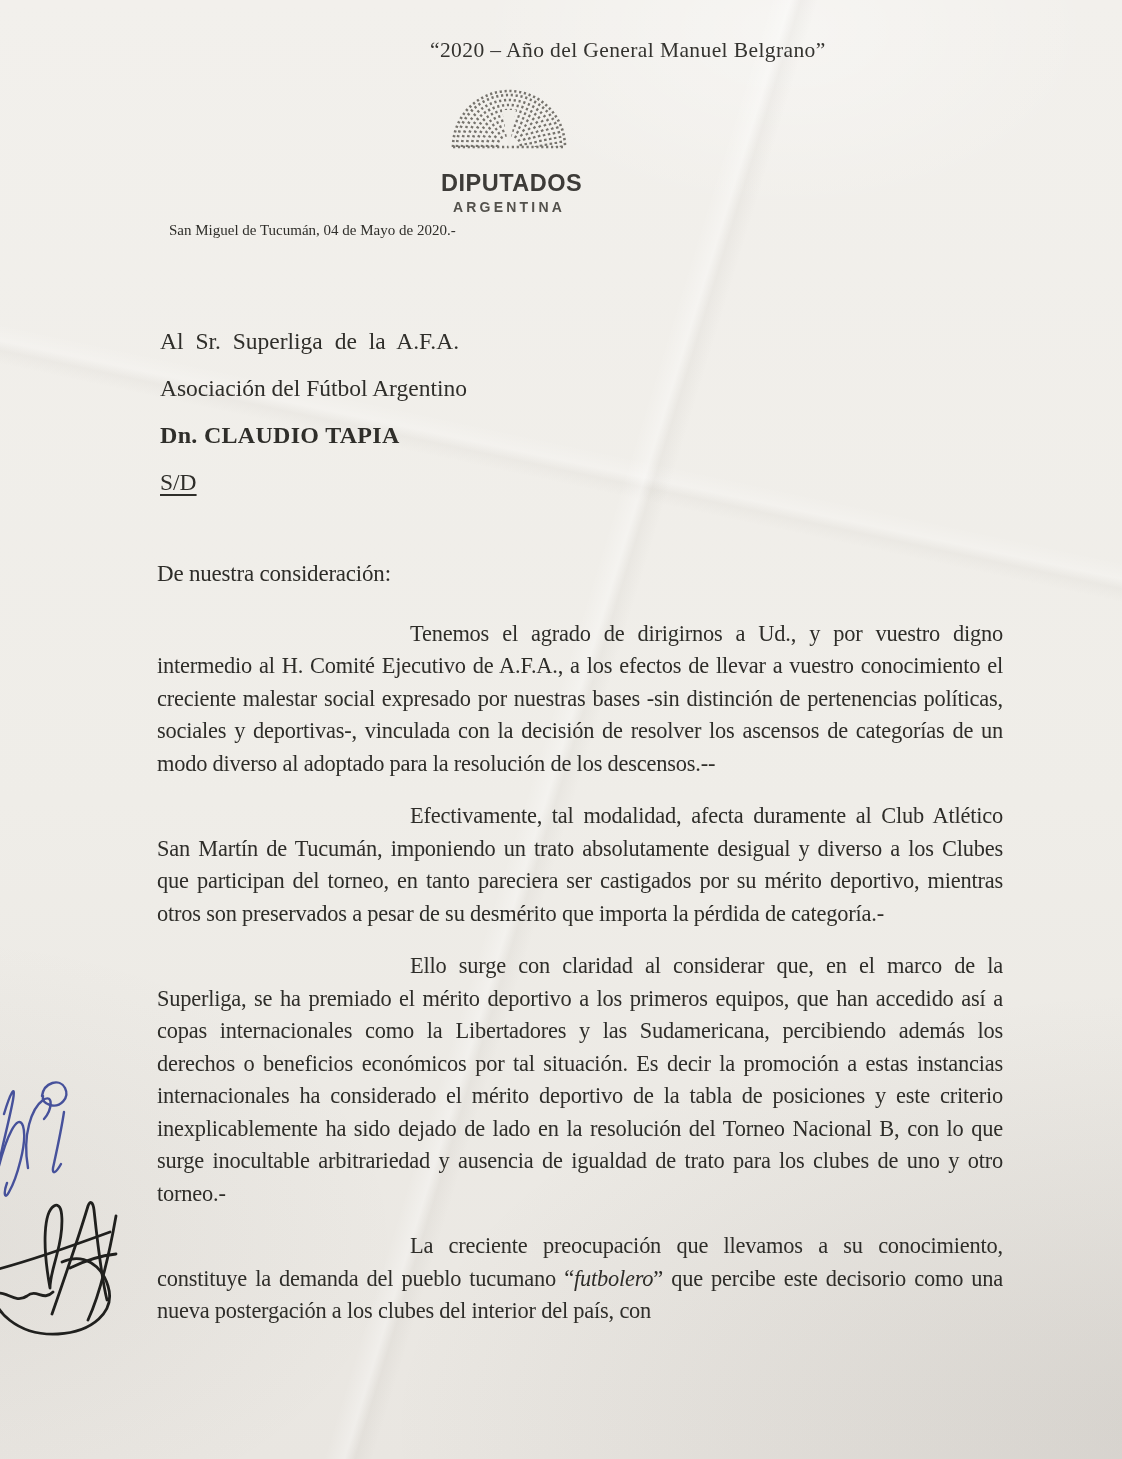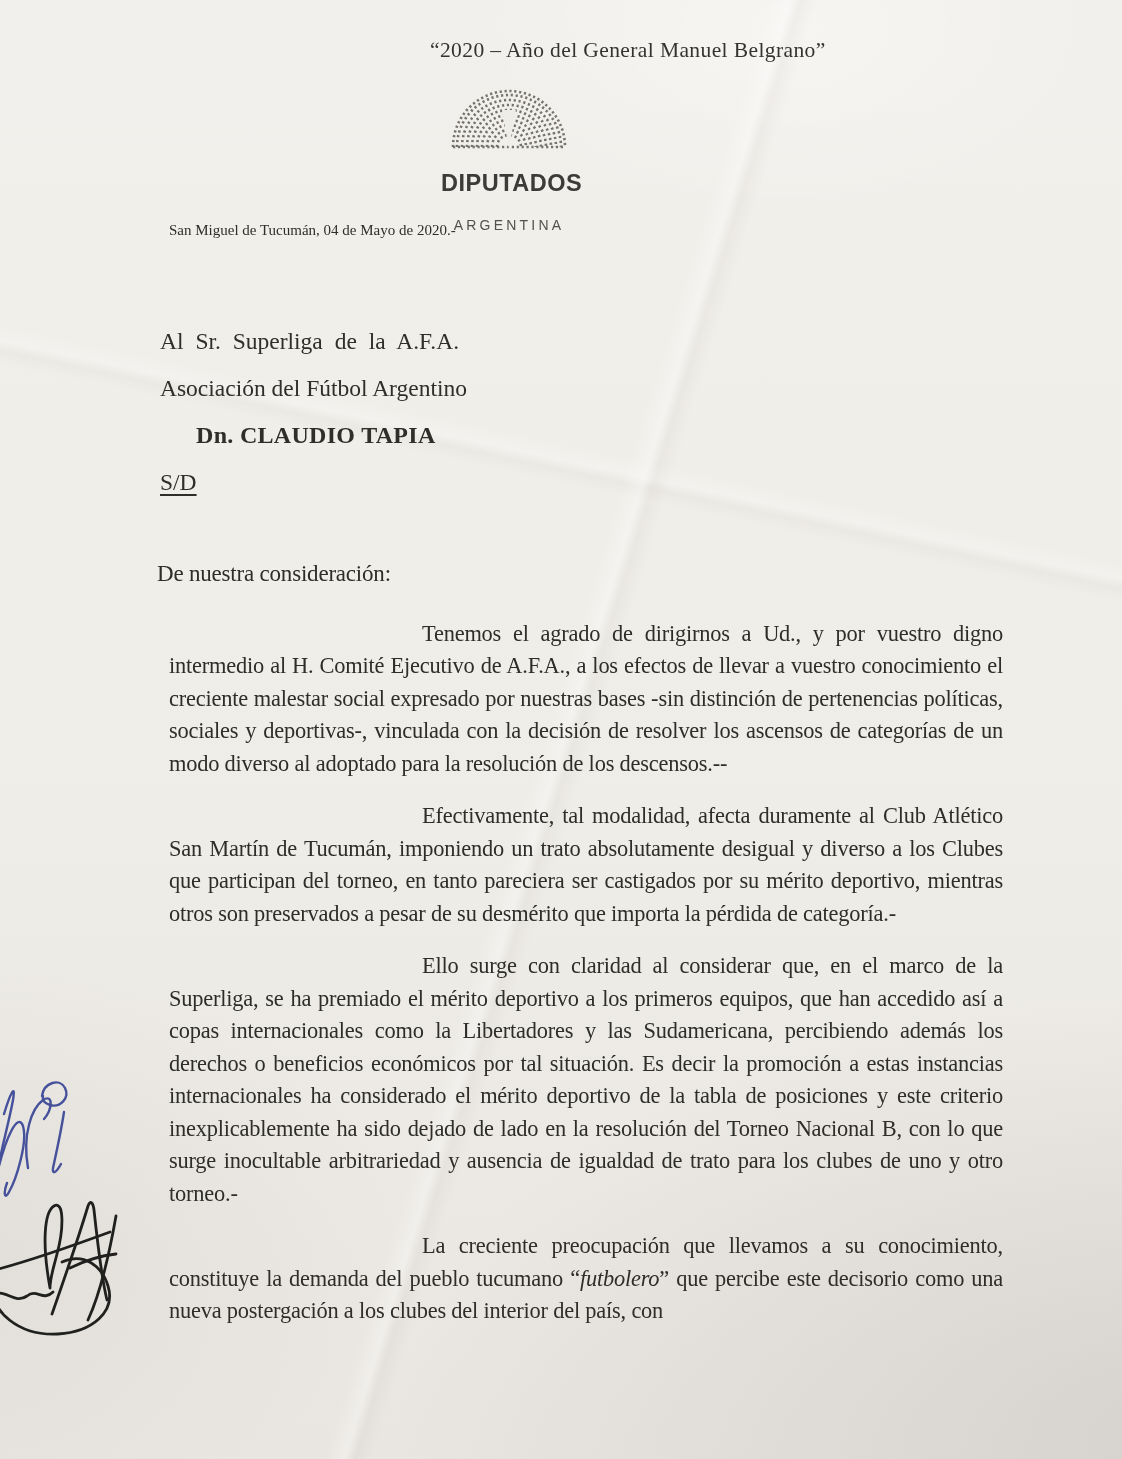--- a/index.html
+++ b/index.html
@@ -29,34 +29,34 @@
     font-size:21.5px;letter-spacing:.4px;color:#34332f;white-space:nowrap;
   }
   .logo{position:absolute;left:441px;top:88px;width:136px;text-align:center;}
   .logo svg{display:block;margin:0 auto;}
   .logo-title{
     font-family:"Liberation Sans","DejaVu Sans",sans-serif;
     font-weight:700;font-size:23.5px;letter-spacing:.5px;color:#3d3b38;margin-top:20px;
   }
   .logo-sub{
     font-family:"Liberation Sans","DejaVu Sans",sans-serif;
-    font-weight:400;font-size:14px;letter-spacing:3.2px;color:#53514c;margin-top:20px;
+    font-weight:700;font-size:14px;letter-spacing:3.2px;color:#53514c;margin-top:2px;
   }
   .dateline{position:absolute;left:169px;top:222px;font-size:15px;white-space:nowrap;}
   .recipient{position:absolute;left:160px;top:318px;font-size:23.5px;line-height:47px;}
   .recipient .r1{word-spacing:6px;}
-  .recipient .r3{font-weight:700;font-size:24px;letter-spacing:.3px;margin-left:36px;}
+  .recipient .r3{font-weight:700;font-size:24px;letter-spacing:.3px;}
   .recipient .r4{text-decoration:underline;text-underline-offset:4px;}
   .bodycol{
     position:absolute;left:157px;top:558px;width:846px;
     font-size:22.4px;line-height:32.5px;letter-spacing:-.2px;
     text-align:justify;color:#2e2d29;
   }
   .salutation{margin:0 0 27px 0;font-size:23px;text-align:left;}
-  .para{margin:0 0 20px 12px;text-indent:253px;}
+  .para{margin:0 0 20px 0;text-indent:253px;}
   .para em{font-style:italic;}
   .sig{position:absolute;pointer-events:none;}
   .sig-blue{left:-8px;top:1070px;}
   .sig-black{left:-16px;top:1178px;}
 </style>
 </head>
 <body>
 
 <div class="photo">
   <div class="paper">

